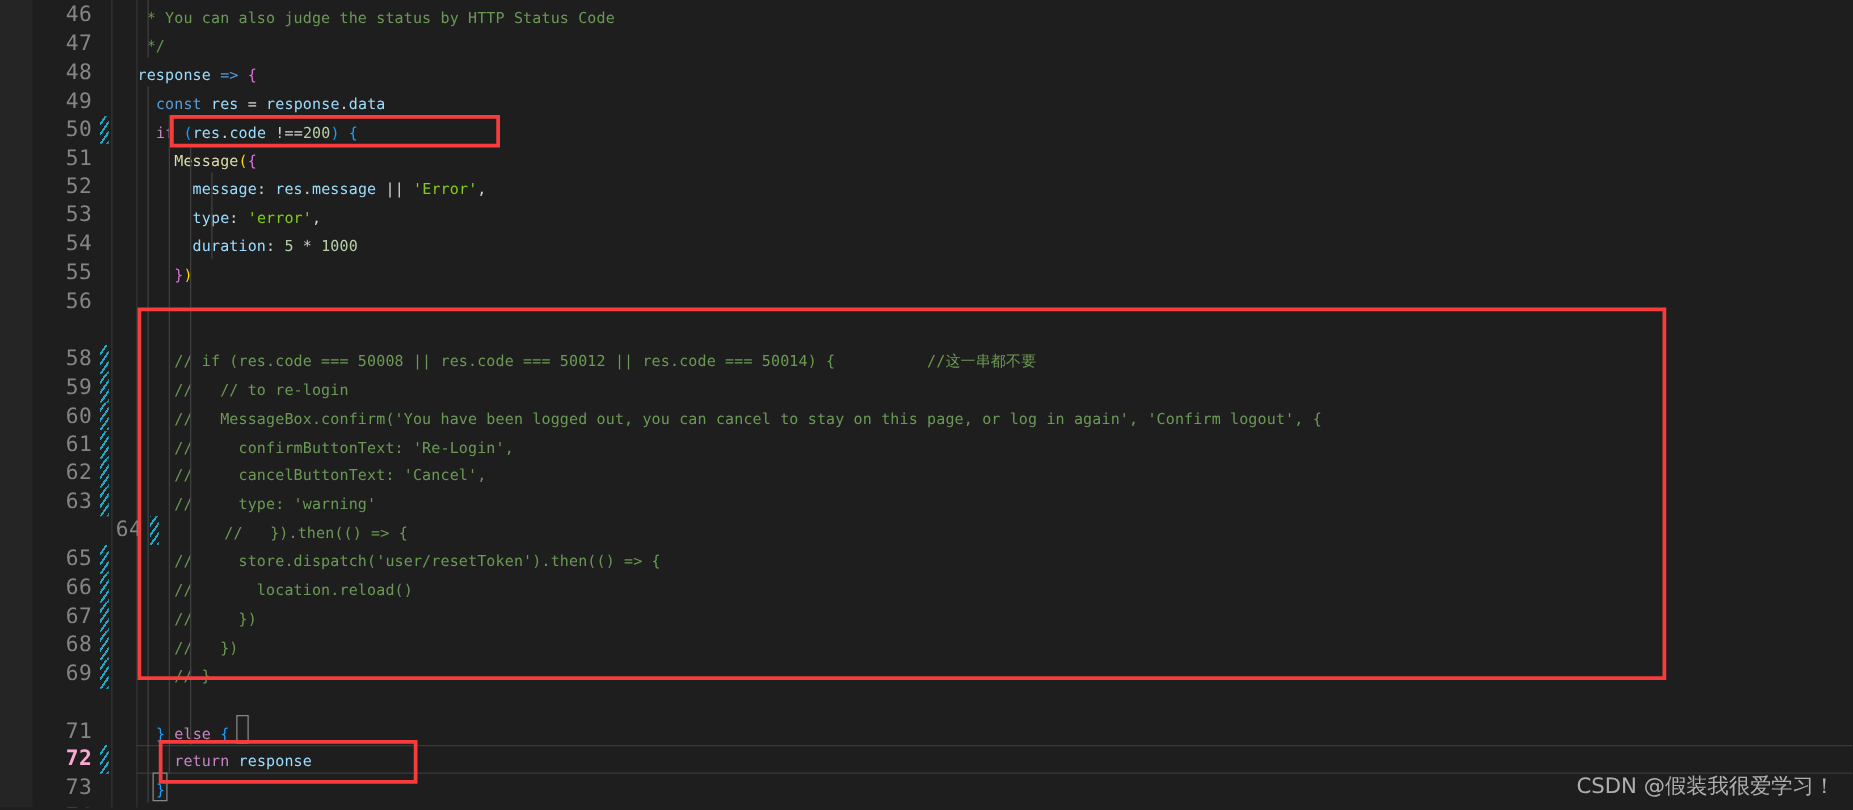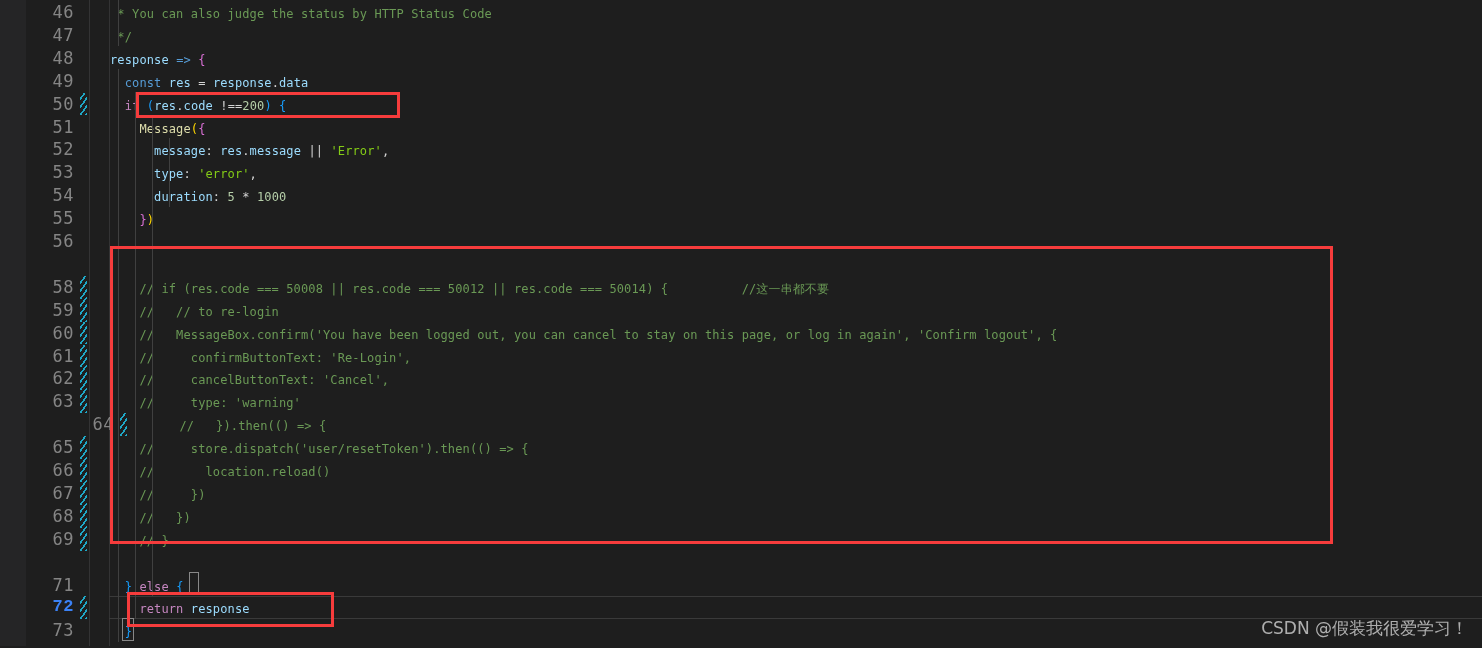--- a/index.html
+++ b/index.html
@@ -48,23 +48,22 @@
     left: 26px;
     width: 48px;
     text-align: right;
     color: #858585;
     font-size: 17px;
     line-height: 22.9px;
     font-family: "DejaVu Sans Mono", monospace;
     letter-spacing: 0.5px;
   }
   .row.current .linenum {
-    color: #3b82f6;
+    color: #f9a8d4;
     font-weight: bold;
-    font-family: Liberation Mono, monospace;
   }
   
   .changebar {
     position: absolute;
     left: 80px;
     top: 0;
     width: 7px;
     height: 22.9px;
   }
   .changebar.mod {

